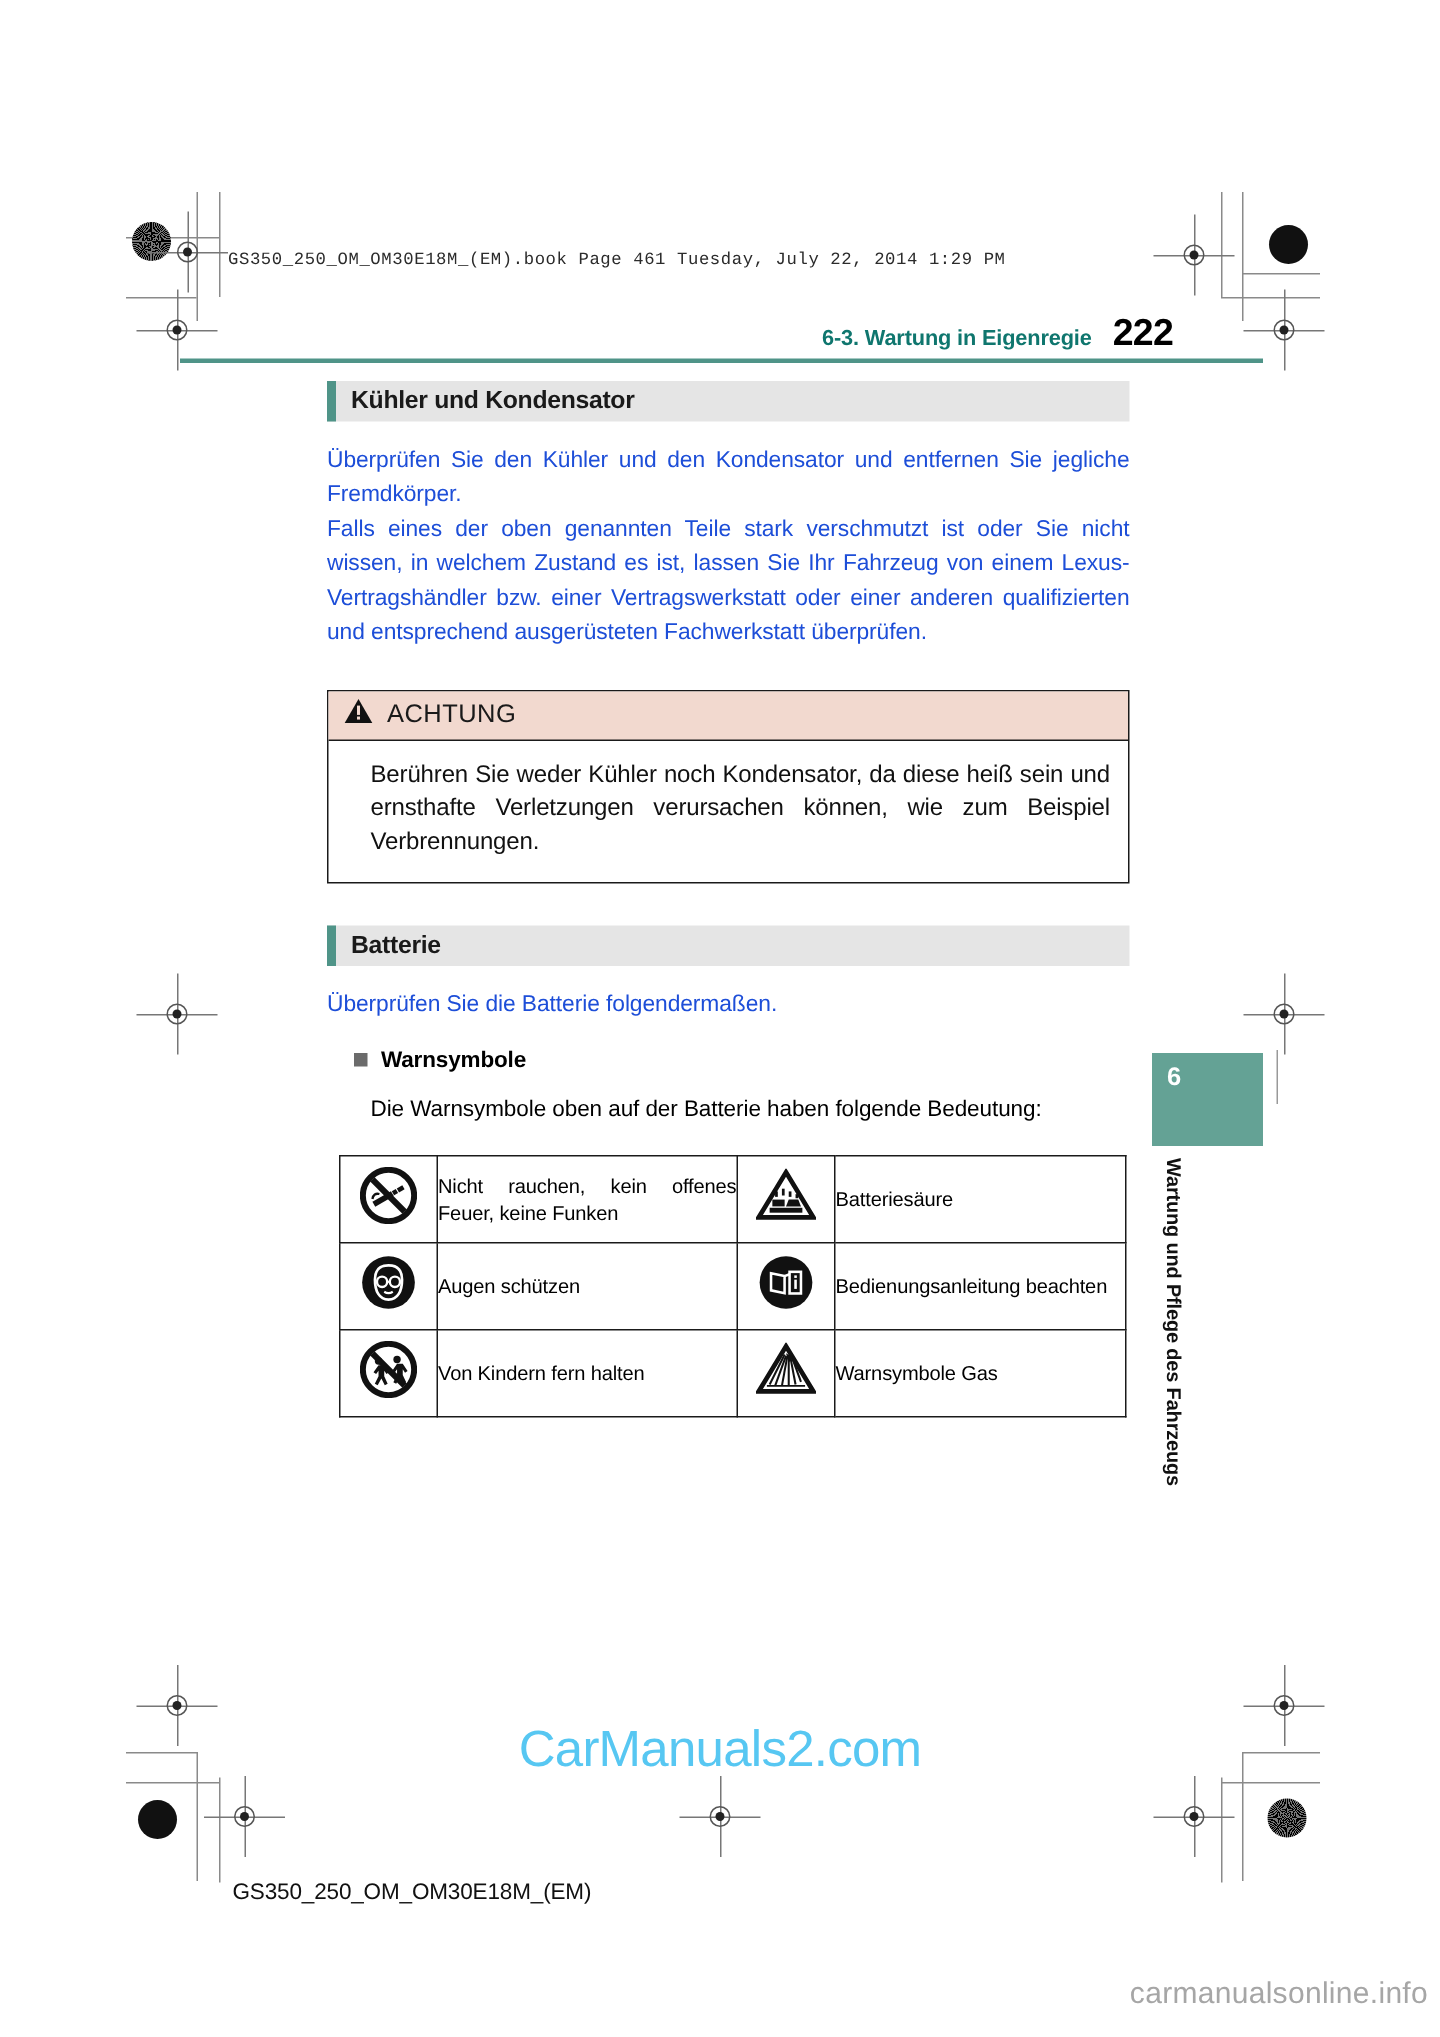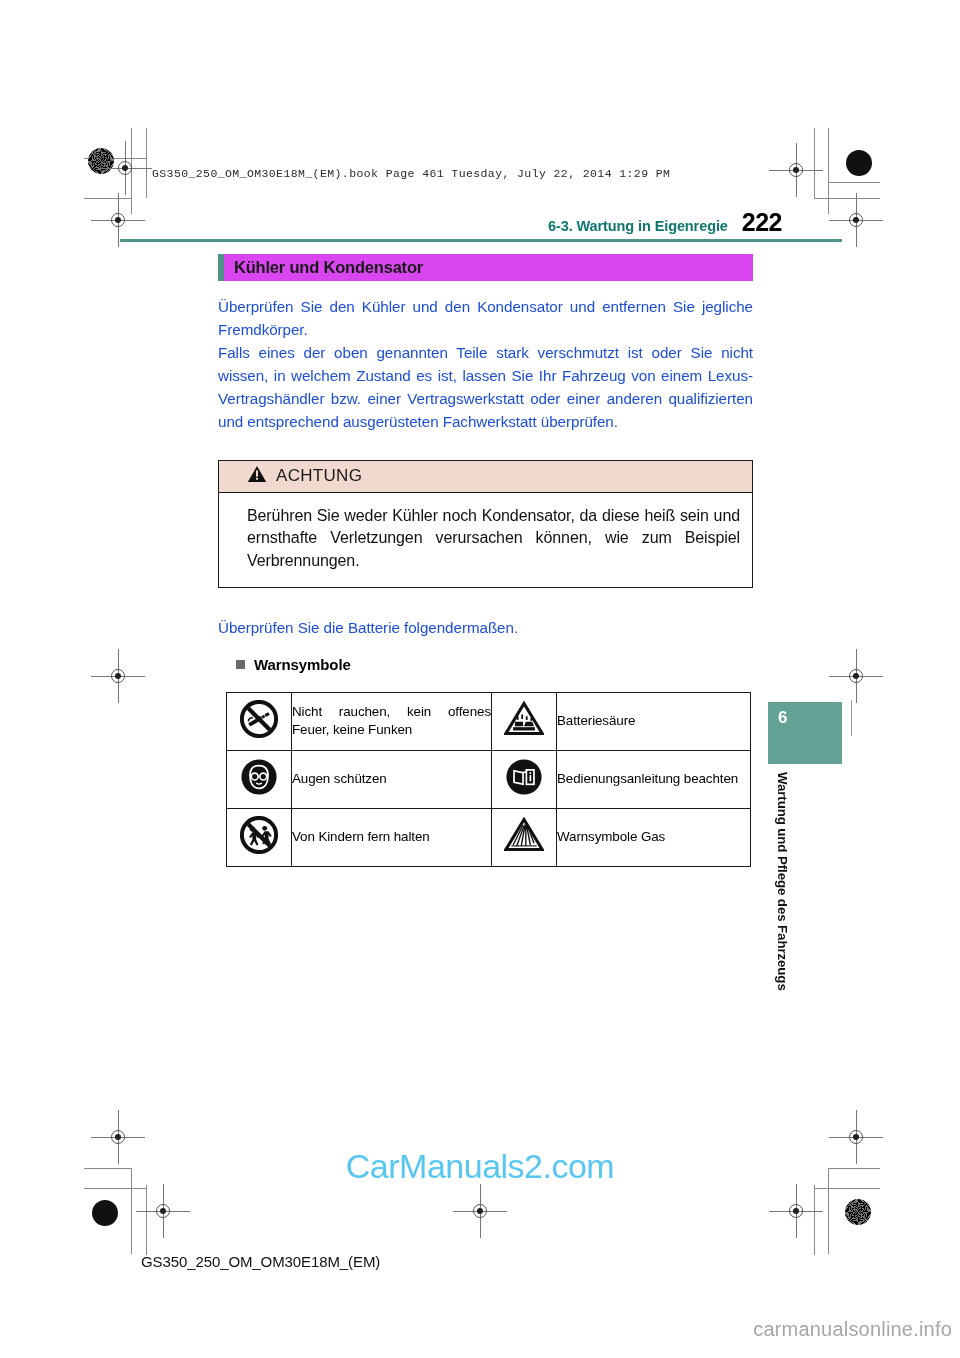--- a/index.html
+++ b/index.html
@@ -118,21 +118,21 @@
   #content {
     position: absolute;
     left: 218px;
     top: 254px;
     width: 535px;
   }
 
   .sec-head {
     display: flex;
     align-items: center;
-    background: #d946ef;
+    background: #e5e5e5;
     height: 27px;
     margin-bottom: 14px;
   }
   .sec-head .bar {
     width: 6px;
     height: 27px;
     background: #4f9488;
     flex: 0 0 auto;
   }
   .sec-head .title {
@@ -159,21 +159,21 @@
     margin-top: 26px;
     margin-bottom: 28px;
     background: #fff;
   }
   .caution .chead {
     background: #f2d9cf;
     border-bottom: 1.3px solid #1a1a1a;
     display: flex;
     align-items: center;
     gap: 9px;
-    padding: 4px 10px 5px 28px;
+    padding: 4px 10px 5px 10px;
   }
   .caution .chead .label {
     font-size: 17px;
     letter-spacing: 0.3px;
     color: #1a1a1a;
   }
   .caution .cbody { padding: 10px 12px 14px 12px; }
   .caution .bullet-row {
     display: flex;
     align-items: flex-start;
@@ -294,21 +294,21 @@
     left: 851px;
     top: 700px;
     width: 1px;
     height: 36px;
     background: #999;
   }
 
   
   #footercode {
     position: absolute;
-    left: 141px;
+    left: 155px;
     top: 1253px;
     font-size: 15px;
     letter-spacing: -0.1px;
     color: #111;
   }
 
   
   #wm-center {
     position: absolute;
     left: 0; right: 0;
@@ -454,26 +454,31 @@
             <rect x="9" y="12.7" width="2" height="2" fill="#f2d9cf"></rect>
           </svg>
         </span>
         <span class="label">ACHTUNG</span>
       </div>
       <div class="cbody">
         <p class="ctext">Berühren Sie weder Kühler noch Kondensator, da diese heiß sein und ernsthafte Verletzungen verursachen können, wie zum Beispiel Verbrennungen.</p>
       </div>
     </div>
 
+    <div class="sec-head">
+      <span class="bar"></span>
+      <span class="title">Batterie</span>
+    </div>
     <p class="body nojust">Überprüfen Sie die Batterie folgendermaßen.</p>
 
     <div class="subhead">
       <span class="sq"></span>
       <span class="txt">Warnsymbole</span>
     </div>
+    <p class="subtext">Die Warnsymbole oben auf der Batterie haben folgende Bedeutung:</p>
 
     <table class="symtable">
       <tbody>
         <tr class="symrow">
           <td class="iconcell">
             <svg width="38" height="38" viewBox="0 0 40 40" aria-hidden="true">
               <circle cx="20" cy="20" r="18" fill="none" stroke="#111" stroke-width="4.2"></circle>
               <g transform="rotate(-30 20 20)">
                 <rect x="8" y="18.2" width="15" height="4" fill="#111"></rect>
                 <rect x="23.5" y="18.6" width="3.2" height="3.2" fill="#111"></rect>

